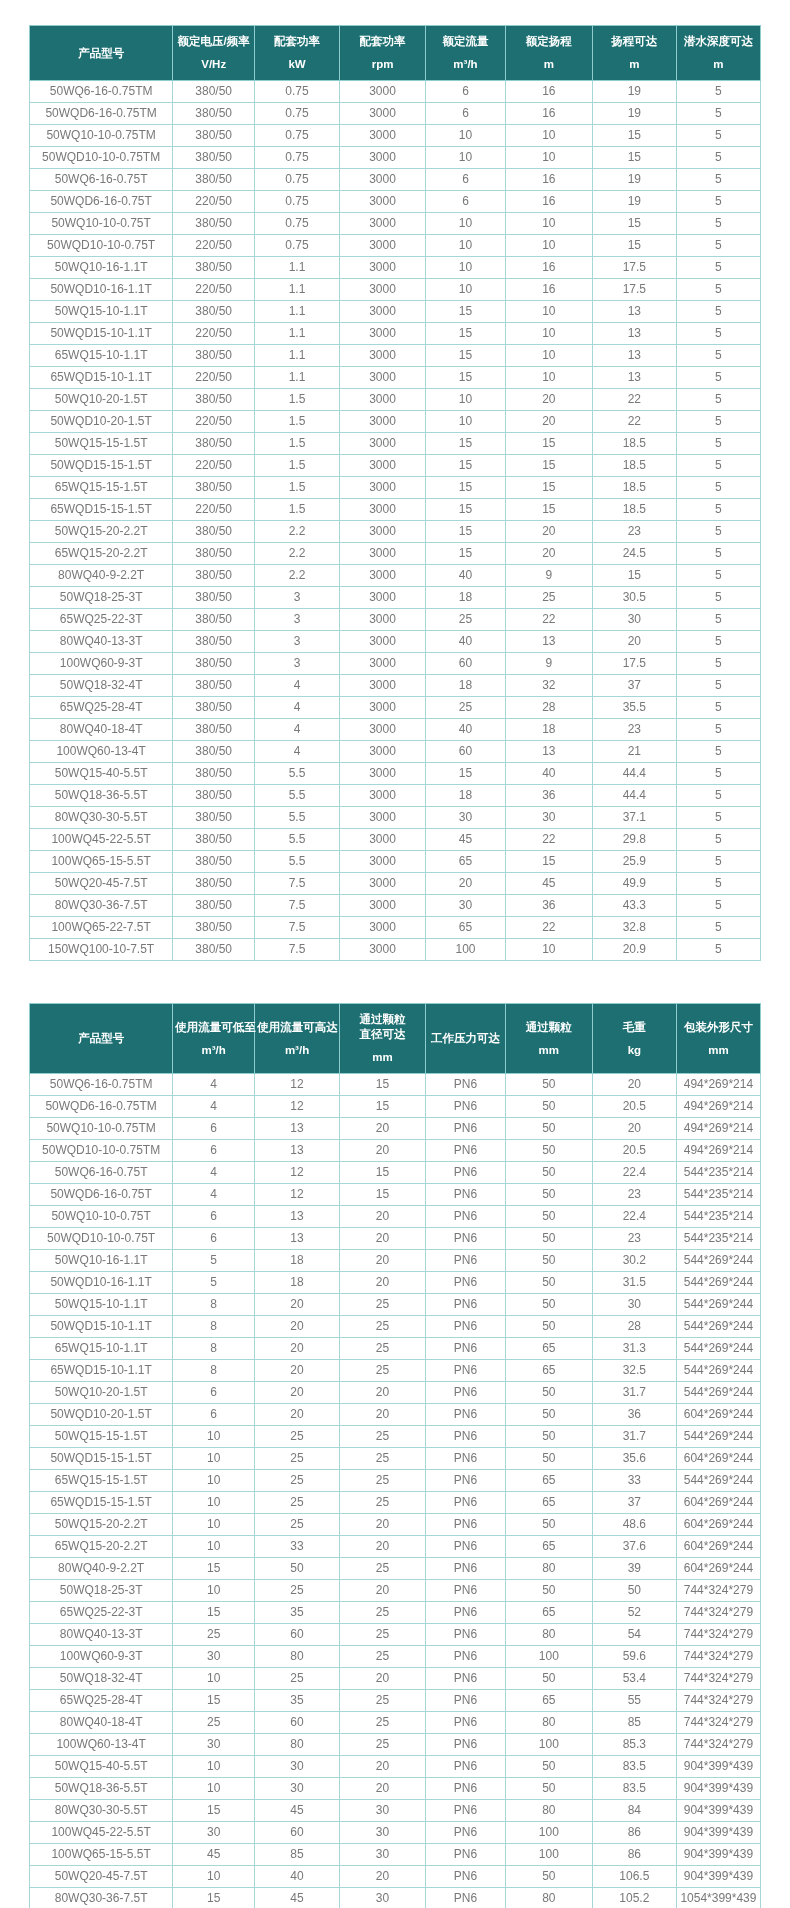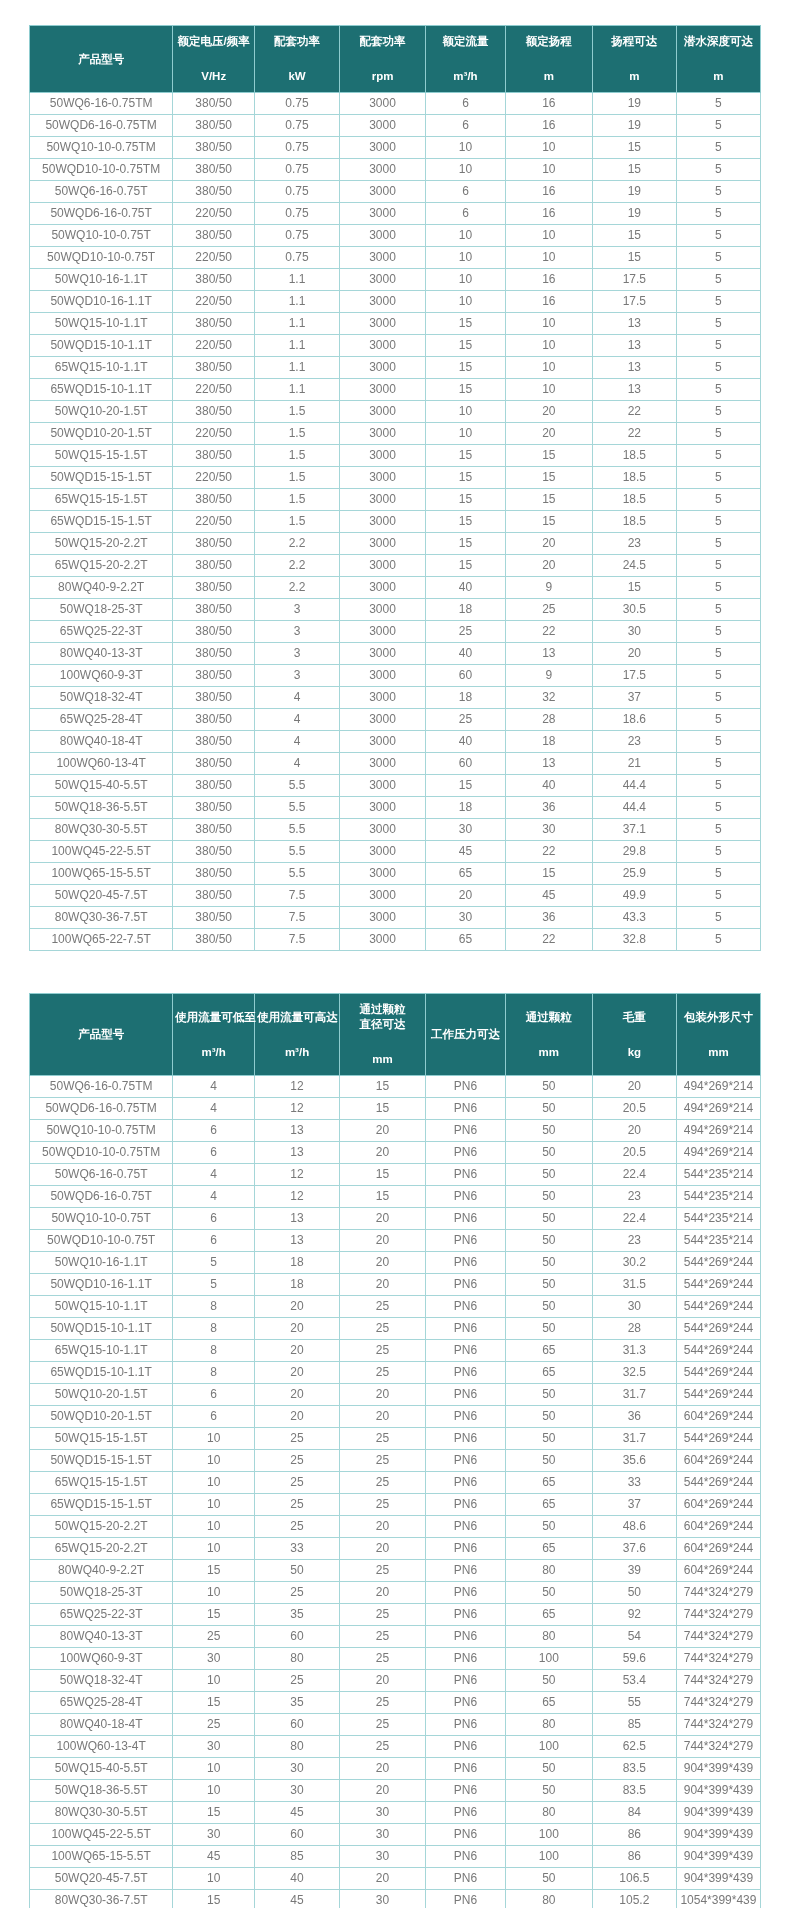--- a/index.html
+++ b/index.html
@@ -7,21 +7,21 @@
   .sheet{width:732px;margin:0 auto;padding:25px 0 14px 0;}
   .table-block{margin:0;}
   .table-block + .table-block{margin-top:42px;}
   table.spec{width:100%;border-collapse:collapse;table-layout:fixed;}
   table.spec th{
     background:#1d6f72;color:#ffffff;font-weight:bold;font-size:11.5px;
     padding:8px 2px;border:1px solid #8fcccf;line-height:15px;
     text-align:center;vertical-align:middle;white-space:nowrap;
   }
   table.spec th .h-line{display:block;white-space:nowrap;}
-  table.spec th .h-unit{display:block;margin-top:20px;white-space:nowrap;}
+  table.spec th .h-unit{display:block;margin-top:8px;white-space:nowrap;}
   table.spec td{
     color:#787878;font-size:12px;text-align:center;vertical-align:middle;
     padding:3px 2px;border:1px solid #a5d6d8;line-height:15px;
     background:#ffffff;white-space:nowrap;
   }
 </style>
 </head>
 <body>
 
 <div class="sheet">
@@ -354,21 +354,21 @@
             <td>37</td>
             <td>5</td>
           </tr>
           <tr>
             <td>65WQ25-28-4T</td>
             <td>380/50</td>
             <td>4</td>
             <td>3000</td>
             <td>25</td>
             <td>28</td>
-            <td>18.6</td>
+            <td>35.5</td>
             <td>5</td>
           </tr>
           <tr>
             <td>80WQ40-18-4T</td>
             <td>380/50</td>
             <td>4</td>
             <td>3000</td>
             <td>40</td>
             <td>18</td>
             <td>23</td>
@@ -455,20 +455,30 @@
             <td>5</td>
           </tr>
           <tr>
             <td>100WQ65-22-7.5T</td>
             <td>380/50</td>
             <td>7.5</td>
             <td>3000</td>
             <td>65</td>
             <td>22</td>
             <td>32.8</td>
+            <td>5</td>
+          </tr>
+          <tr>
+            <td>150WQ100-10-7.5T</td>
+            <td>380/50</td>
+            <td>7.5</td>
+            <td>3000</td>
+            <td>100</td>
+            <td>10</td>
+            <td>20.9</td>
             <td>5</td>
           </tr>
         </tbody>
     </table>
   </div>
 
   <div class="table-block">
     <table class="spec">
       <colgroup>
         <col style="width:19.6%">
@@ -756,21 +766,21 @@
             <td>50</td>
             <td>744*324*279</td>
           </tr>
           <tr>
             <td>65WQ25-22-3T</td>
             <td>15</td>
             <td>35</td>
             <td>25</td>
             <td>PN6</td>
             <td>65</td>
-            <td>92</td>
+            <td>52</td>
             <td>744*324*279</td>
           </tr>
           <tr>
             <td>80WQ40-13-3T</td>
             <td>25</td>
             <td>60</td>
             <td>25</td>
             <td>PN6</td>
             <td>80</td>
             <td>54</td>
@@ -816,21 +826,21 @@
             <td>85</td>
             <td>744*324*279</td>
           </tr>
           <tr>
             <td>100WQ60-13-4T</td>
             <td>30</td>
             <td>80</td>
             <td>25</td>
             <td>PN6</td>
             <td>100</td>
-            <td>62.5</td>
+            <td>85.3</td>
             <td>744*324*279</td>
           </tr>
           <tr>
             <td>50WQ15-40-5.5T</td>
             <td>10</td>
             <td>30</td>
             <td>20</td>
             <td>PN6</td>
             <td>50</td>
             <td>83.5</td>

